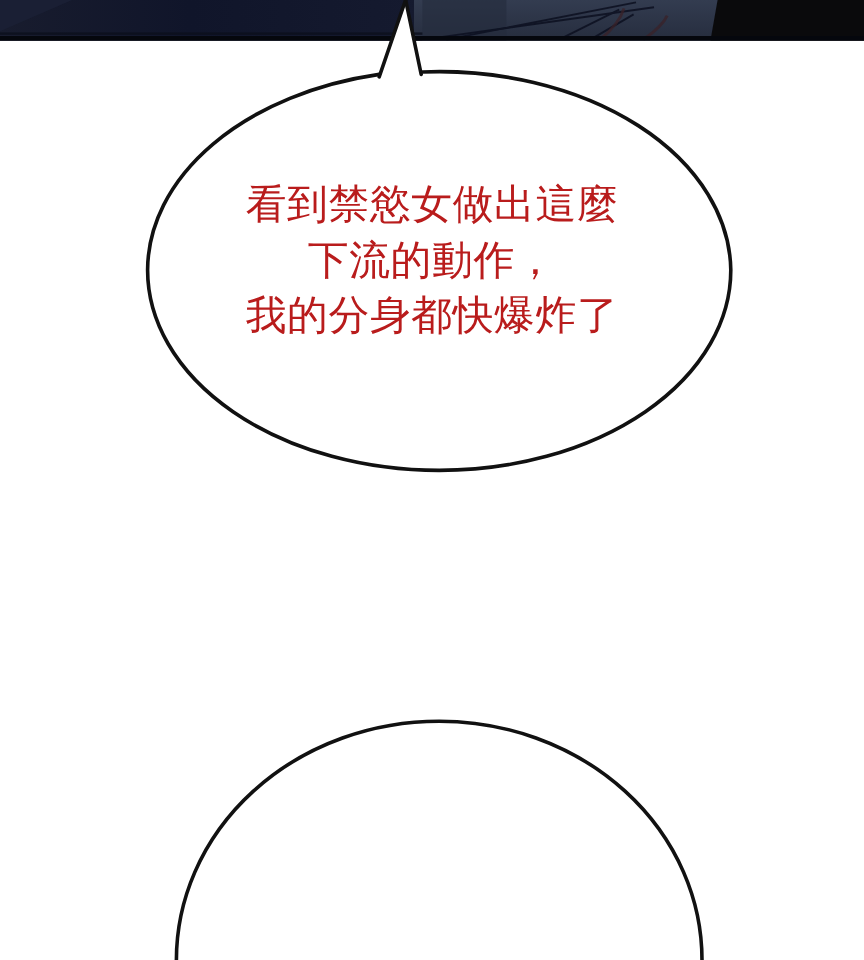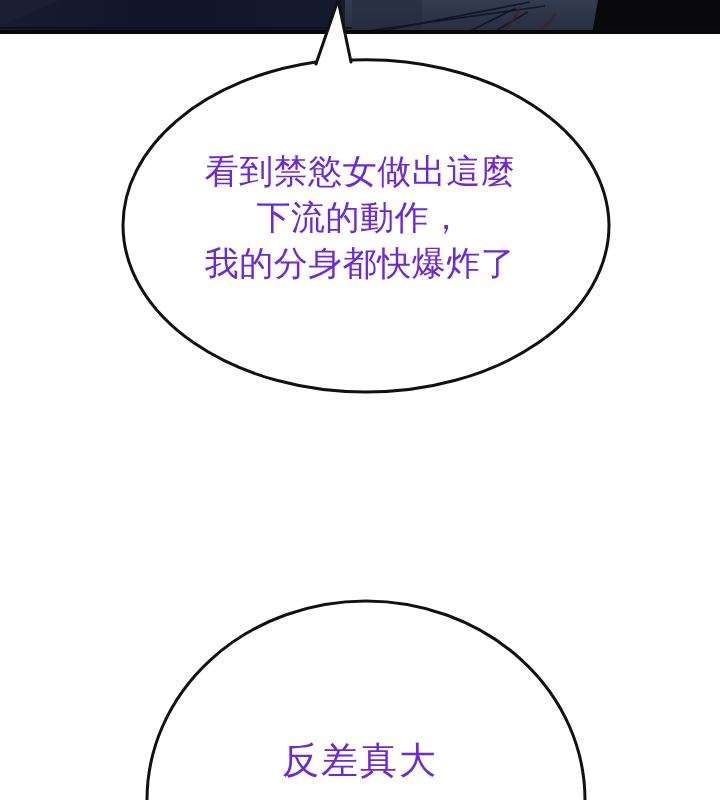--- a/index.html
+++ b/index.html
@@ -23,21 +23,21 @@
     left: 0;
     top: 0;
     width: 720px;
     height: 800px;
   }
   #text-layer { pointer-events: none; }
 
   .speech-text {
     position: absolute;
     text-align: center;
-    color: #6d28d9;
+    color: #b91c1c;
     font-family: "DejaVu Sans", "Liberation Sans", sans-serif;
     font-weight: 400;
     white-space: pre;
     letter-spacing: 0.5px;
   }
   #bubble-main-text {
     left: 0;
     width: 720px;
     top: 148px;
     font-size: 34px;
@@ -113,16 +113,15 @@
 
     <g>
       <ellipse cx="366" cy="800" rx="219" ry="199" fill="#ffffff" stroke="#111111" stroke-width="3"></ellipse>
     </g>
   </svg>
 
   <div id="text-layer">
     <div class="speech-text" id="bubble-main-text">看到禁慾女做出這麼
 下流的動作，
 我的分身都快爆炸了</div>
-    <div class="speech-text" id="bubble-lower-text">反差真大</div>
   </div>
 
 </div>
 
 </body></html>

